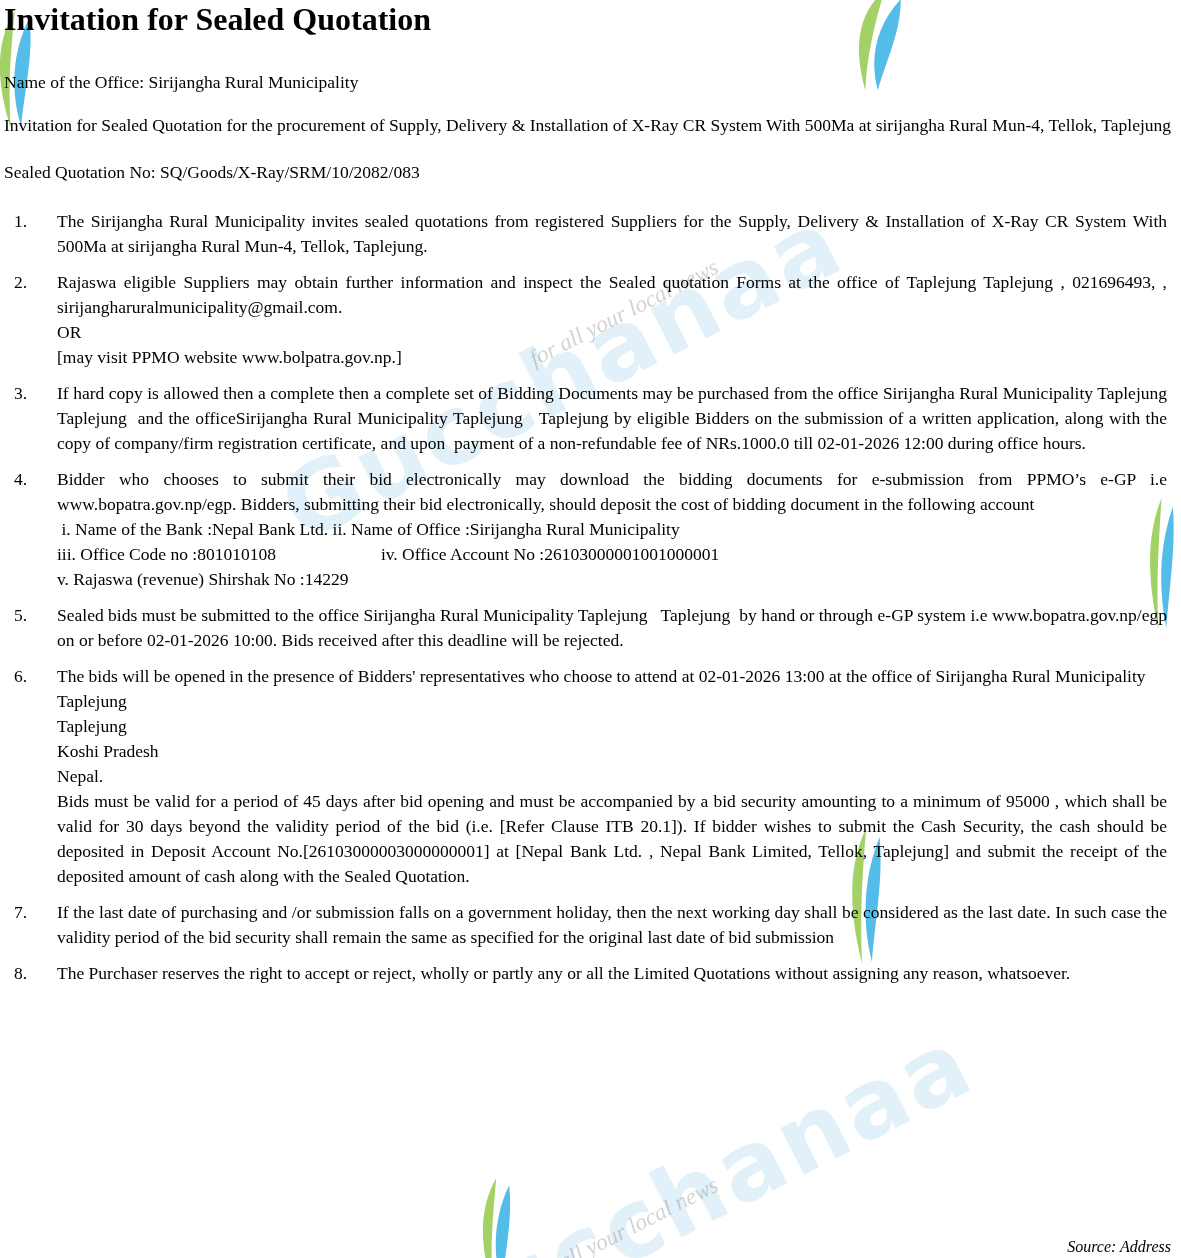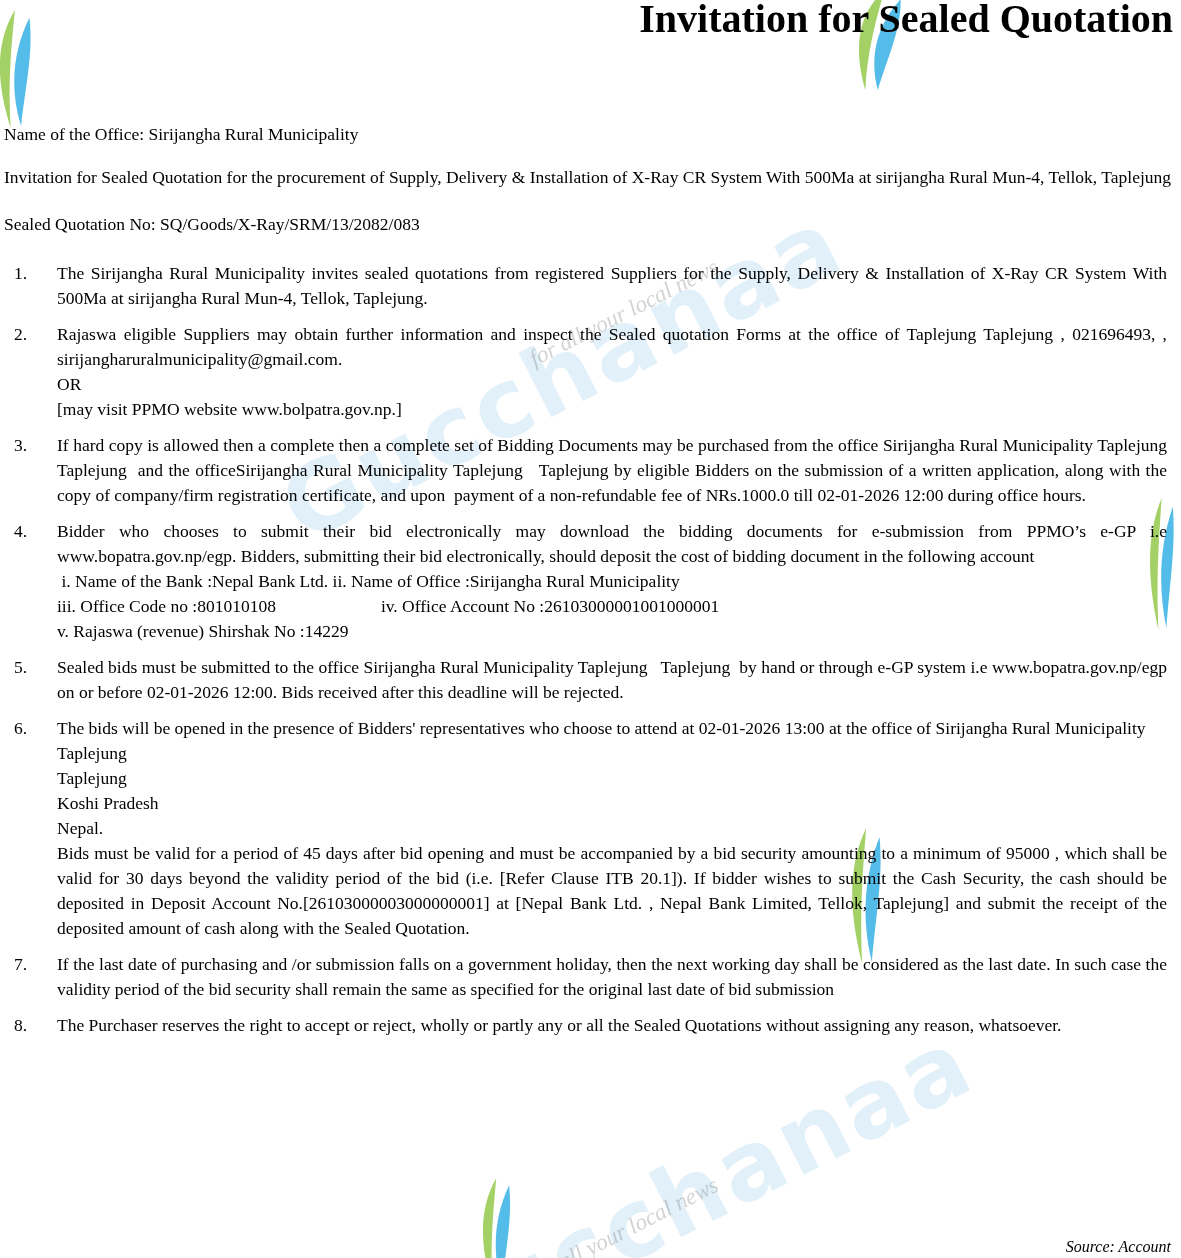--- a/index.html
+++ b/index.html
@@ -38,23 +38,23 @@
   .wm-tagline.t2 { left: 520px; top: 1218px; }
   .leaf { position: absolute; }
   .leaf.l1 { left: -8px;  top: 10px;  width: 52px; height: 118px; }
   .leaf.l2 { left: 850px; top: -10px; width: 62px; height: 102px; transform: rotate(8deg); }
   .leaf.l3 { left: 1144px; top: 498px; width: 40px; height: 132px; }
   .leaf.l4 { left: 845px; top: 828px; width: 48px; height: 136px; }
   .leaf.l5 { left: 476px; top: 1178px; width: 46px; height: 110px; }
   
   .content { position: relative; z-index: 1; padding: 0 8px 0 4px; }
   h1.title {
-    margin: 0 0 84px 0;
-    text-align: right;
-    font-size: 40px;
+    margin: 0 0 32px 0;
+    text-align: left;
+    font-size: 32px;
     font-weight: bold;
     line-height: 38px;
   }
   .hdr-line {
     margin: 0 0 18px 0;
     font-size: 17.5px;
     line-height: 25px;
     white-space: pre-wrap;
   }
   .hdr-line.tight { margin-bottom: 22px; }
@@ -119,21 +119,21 @@
       <path d="M22 0 C 4 32, 3 70, 18 120 C 15 72, 19 34, 22 0 Z" fill="#8dc63f" opacity="0.8"></path>
       <path d="M36 8 C 20 42, 17 80, 28 118 C 32 78, 40 44, 36 8 Z" fill="#29abe2" opacity="0.8"></path>
     </svg>
   </div>
 
   <div class="content">
     <h1 class="title">Invitation for Sealed Quotation</h1>
 
     <p class="hdr-line">Name of the Office: Sirijangha Rural Municipality</p>
     <p class="hdr-line tight">Invitation for Sealed Quotation for the procurement of Supply, Delivery &amp; Installation of X-Ray CR System With 500Ma at sirijangha Rural Mun-4, Tellok, Taplejung</p>
-    <p class="hdr-line">Sealed Quotation No: SQ/Goods/X-Ray/SRM/13/2082/083</p>
+    <p class="hdr-line">Sealed Quotation No: SQ/Goods/X-Ray/SRM/10/2082/083</p>
 
 
     <div class="list">
       <div class="item">
         <span class="num">1.</span>
         <div class="txt">The Sirijangha Rural Municipality invites sealed quotations from registered Suppliers for the Supply, Delivery &amp; Installation of X-Ray CR System With 500Ma at sirijangha Rural Mun-4, Tellok, Taplejung.</div>
       </div>
       <div class="item">
         <span class="num">2.</span>
         <div class="txt">Rajaswa eligible Suppliers may obtain further information and inspect the Sealed quotation Forms at the office of Taplejung Taplejung , 021696493, , sirijangharuralmunicipality@gmail.com.
@@ -146,36 +146,36 @@
       </div>
       <div class="item">
         <span class="num">4.</span>
         <div class="txt">Bidder who chooses to submit their bid electronically may download the bidding documents for e-submission from PPMO’s e-GP i.e www.bopatra.gov.np/egp. Bidders, submitting their bid electronically, should deposit the cost of bidding document in the following account
  i. Name of the Bank :Nepal Bank Ltd. ii. Name of Office :Sirijangha Rural Municipality
 iii. Office Code no :801010108                        iv. Office Account No :26103000001001000001
 v. Rajaswa (revenue) Shirshak No :14229</div>
       </div>
       <div class="item">
         <span class="num">5.</span>
-        <div class="txt">Sealed bids must be submitted to the office Sirijangha Rural Municipality Taplejung   Taplejung  by hand or through e-GP system i.e www.bopatra.gov.np/egp on or before 02-01-2026 12:00. Bids received after this deadline will be rejected.</div>
+        <div class="txt">Sealed bids must be submitted to the office Sirijangha Rural Municipality Taplejung   Taplejung  by hand or through e-GP system i.e www.bopatra.gov.np/egp on or before 02-01-2026 10:00. Bids received after this deadline will be rejected.</div>
       </div>
       <div class="item">
         <span class="num">6.</span>
         <div class="txt">The bids will be opened in the presence of Bidders' representatives who choose to attend at 02-01-2026 13:00 at the office of Sirijangha Rural Municipality
 Taplejung
 Taplejung
 Koshi Pradesh
 Nepal.
 Bids must be valid for a period of 45 days after bid opening and must be accompanied by a bid security amounting to a minimum of 95000 , which shall be valid for 30 days beyond the validity period of the bid (i.e. [Refer Clause ITB 20.1]). If bidder wishes to submit the Cash Security, the cash should be deposited in Deposit Account No.[26103000003000000001] at [Nepal Bank Ltd. , Nepal Bank Limited, Tellok, Taplejung] and submit the receipt of the deposited amount of cash along with the Sealed Quotation.</div>
       </div>
       <div class="item">
         <span class="num">7.</span>
         <div class="txt">If the last date of purchasing and /or submission falls on a government holiday, then the next working day shall be considered as the last date. In such case the validity period of the bid security shall remain the same as specified for the original last date of bid submission</div>
       </div>
       <div class="item">
         <span class="num">8.</span>
-        <div class="txt">The Purchaser reserves the right to accept or reject, wholly or partly any or all the Sealed Quotations without assigning any reason, whatsoever.</div>
+        <div class="txt">The Purchaser reserves the right to accept or reject, wholly or partly any or all the Limited Quotations without assigning any reason, whatsoever.</div>
       </div>
     </div>
   </div>
 
-  <div class="source">Source: Account</div>
+  <div class="source">Source: Address</div>
 </div>
 
 </body></html>

